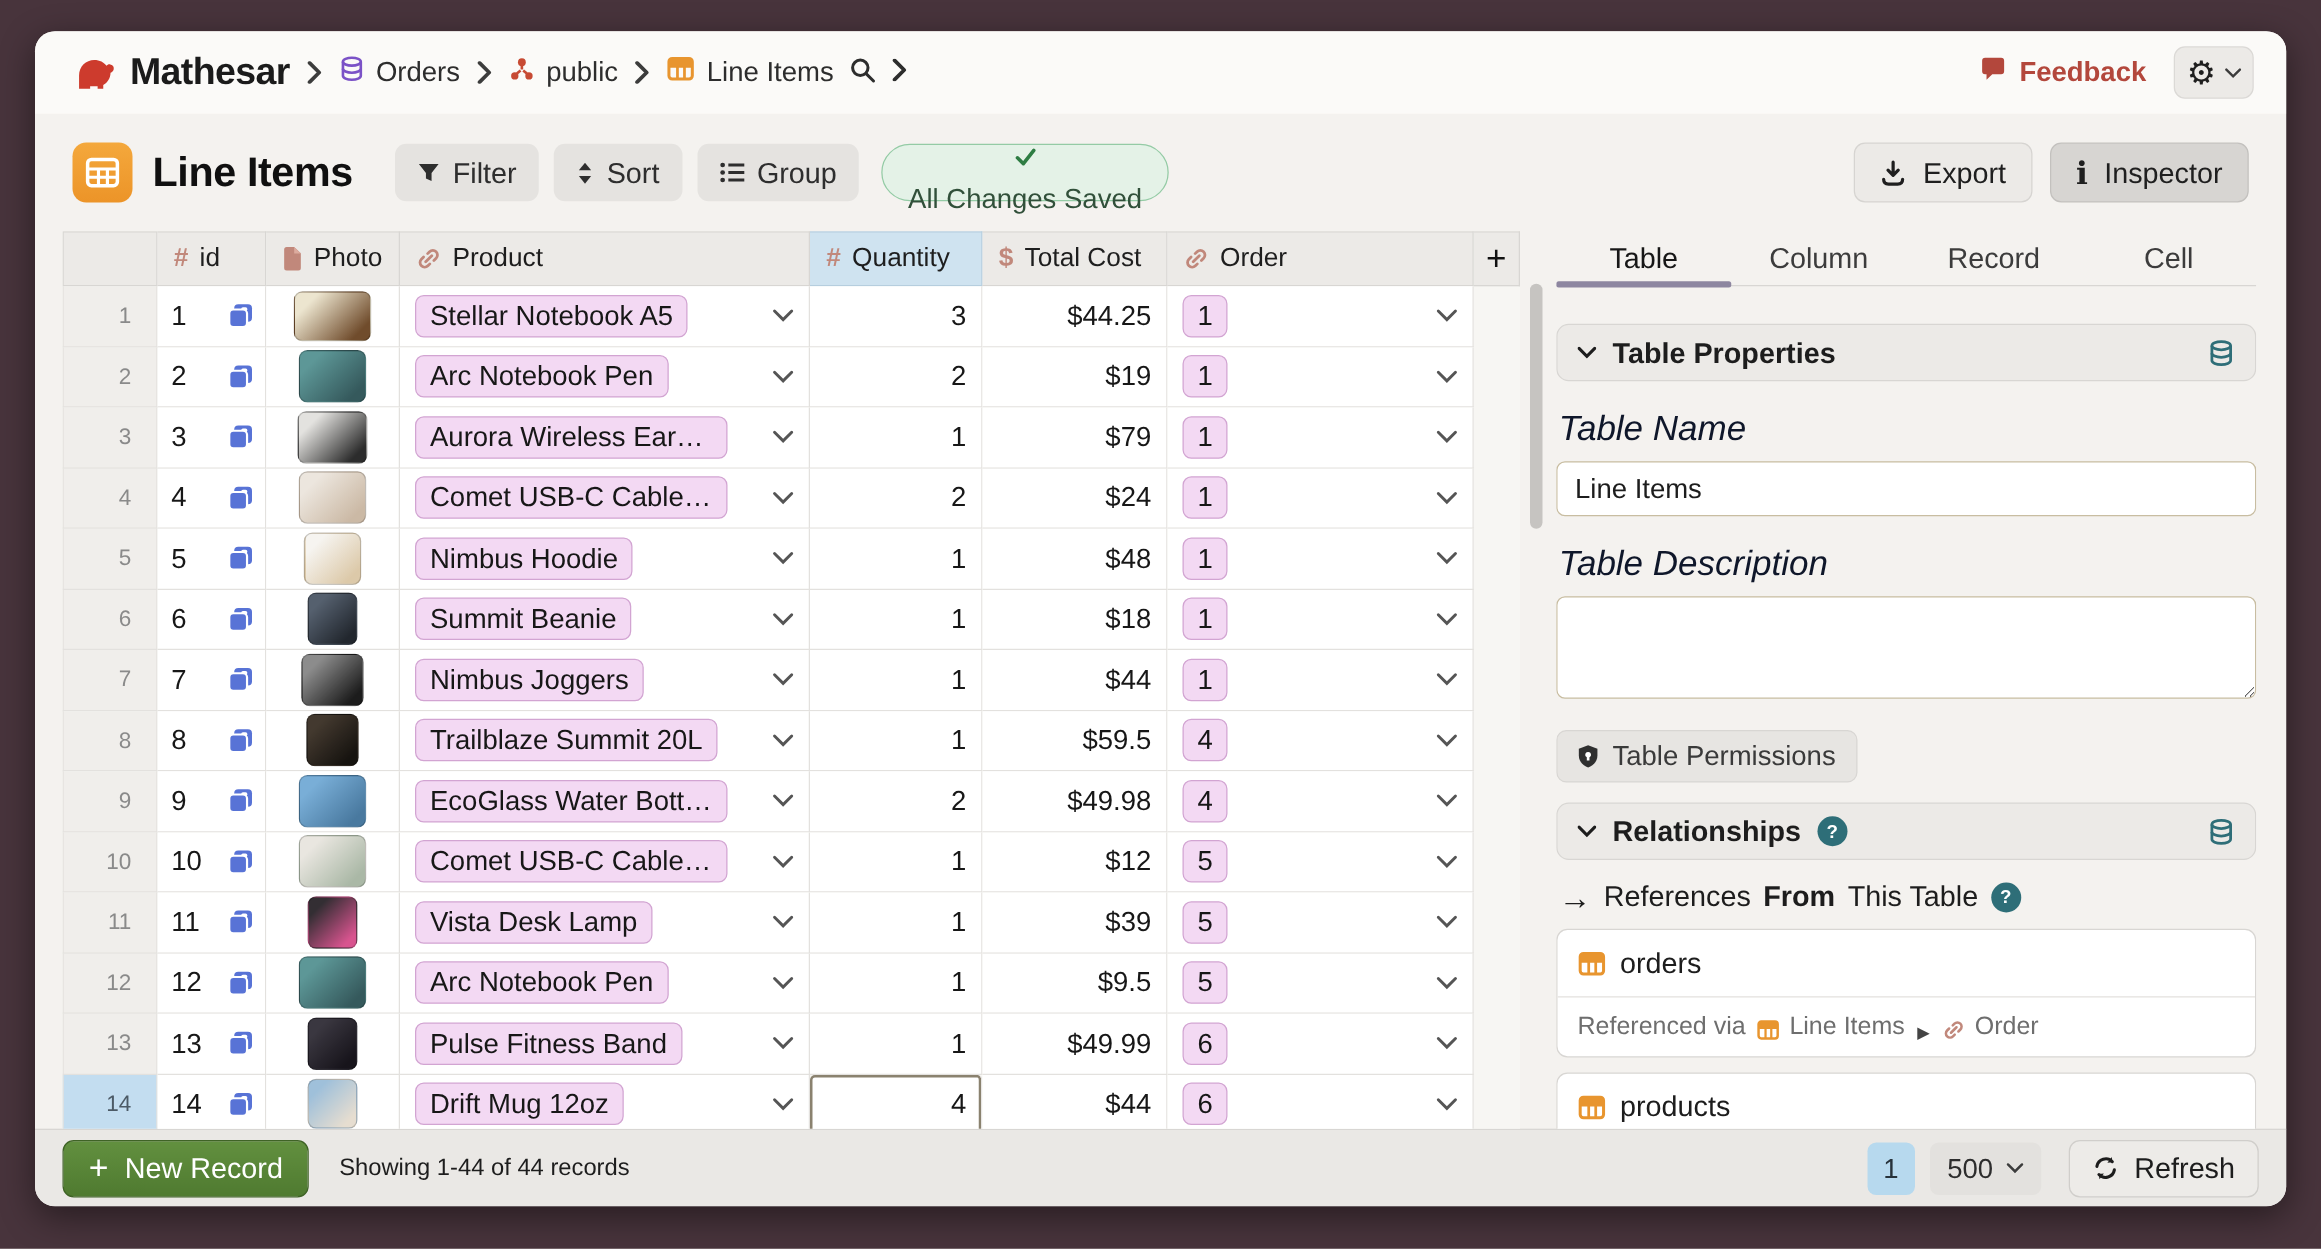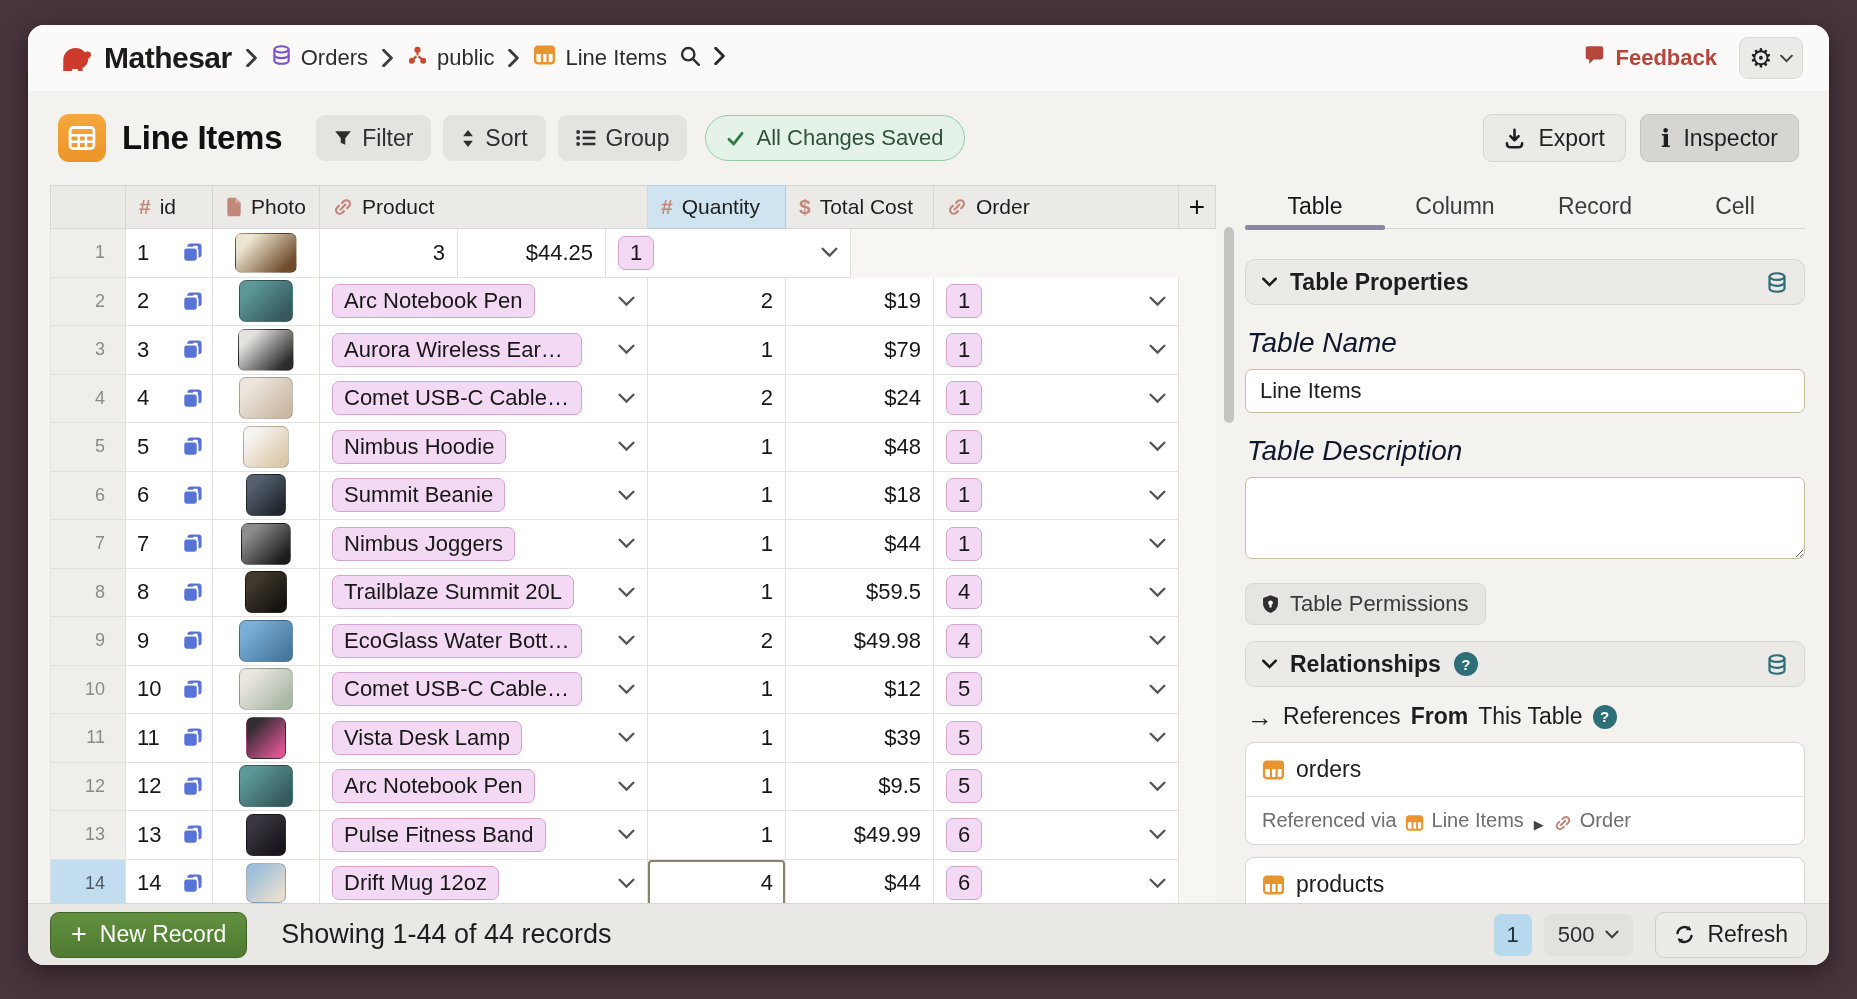--- a/index.html
+++ b/index.html
@@ -26,21 +26,21 @@
   .header-right { margin-left:auto; display:flex; align-items:center; gap:22px; }
   .feedback { color:#b3473c; font-weight:700; font-size:22px; display:flex; gap:10px; align-items:center; cursor:pointer; }
   .gear-btn { width:64px; height:42px; background:#eceae7; border:1px solid #dbd9d6; border-radius:9px; display:flex; align-items:center; justify-content:center; gap:7px; cursor:pointer; }
   .gear-glyph { font-size:26px; line-height:1; color:#1f1f1f; }
   
   .toolbar { height:94px; display:flex; align-items:center; padding:0 30px; flex:none; }
   .table-chip { width:48px; height:48px; border-radius:11px; background:linear-gradient(#f4a83c,#ec9428); display:flex; align-items:center; justify-content:center; flex:none; }
   .page-title { font-size:33px; font-weight:800; color:#101010; margin-left:16px; letter-spacing:-.3px; }
   .tb-group { display:flex; gap:12px; margin-left:34px; }
   .tb-btn { height:46px; border-radius:9px; background:#e5e3e0; display:flex; align-items:center; gap:10px; padding:0 18px; font-size:23px; color:#2e2e2e; cursor:pointer; }
-  .saved-pill { height:46px; border-radius:24px; background:#e4f2e7; border:1.5px solid #94cba5; display:flex; align-items:center; gap:11px; padding:0 20px; font-size:22px; color:#31503a; margin-left:18px; }
+  .saved-pill { height:46px; border-radius:24px; background:#e4f2e7; border:1.5px solid #94cba5; display:flex; align-items:center; gap:11px; padding:0 20px; font-size:22px; color:#31503a; margin-left:18px;flex-direction:column; }
   .toolbar-right { margin-left:auto; display:flex; gap:14px; }
   .export-btn,.inspector-btn { height:48px; border-radius:9px; padding:12px 20px; font-size:23px; display:flex; align-items:center; gap:13px; color:#1f1f1f; cursor:pointer; }
   .export-btn { background:#eceae7; border:1px solid #d6d4d1; }
   .inspector-btn { background:#d7d5d2; border:1px solid #c3c1be; }
   .i-glyph { font-family:"DejaVu Serif", serif; font-weight:700; font-size:25px; }
   
   .main { flex:1; position:relative; min-height:0; }
   .grid-wrap { position:absolute; left:22px; top:0; width:1166px; bottom:0; overflow:hidden; background:#f7f6f3; }
   .thead { display:flex; height:44px; }
   .th { background:#eceae7; border:1px solid #d8d6d3; border-left:none; display:flex; align-items:center; gap:9px; padding:0 13px; font-size:21px; color:#1e1e1e; cursor:pointer; }
@@ -87,21 +87,21 @@
   .refs-arrow { font-size:26px; line-height:1; }
   .refs-bold { font-weight:700; }
   .card { margin-top:12px; background:#fff; border:1px solid #d8d6d3; border-radius:9px; overflow:hidden; }
   .card-hd { display:flex; align-items:center; gap:11px; padding:13px 16px; font-size:23px; color:#1d1d1d; border-bottom:1px solid #e3e1de; cursor:pointer; }
   .card-bd { padding:12px 16px; font-size:20px; color:#6e6e6e; display:flex; align-items:flex-end; gap:8px; white-space:nowrap; }
   .tri { font-size:13px; color:#444; margin:0 2px; }
   
   .footer { flex:none; height:62px; background:#eae8e5; border-top:1px solid #d8d6d3; display:flex; align-items:center; padding:0 22px; }
   .new-rec { height:46px; background:linear-gradient(#62903f,#4f7a30); border:1px solid #3f6326; border-radius:9px; color:#fff; font-size:23px; display:flex; align-items:center; gap:13px; padding:0 20px; cursor:pointer; }
   .plus-glyph { font-size:27px; font-weight:400; line-height:1; }
-  .status { margin-left:34px; font-size:27px; color:#1d1d1d; }
+  .status { margin-left:24px; font-size:19px; color:#1d1d1d; }
   .footer-right { margin-left:auto; display:flex; align-items:center; gap:12px; }
   .page-chip { min-width:38px; height:42px; background:#b7d9ee; border-radius:7px; display:flex; align-items:center; justify-content:center; font-size:22px; color:#27323a; padding:0 10px; cursor:pointer; }
   .size-dd { height:42px; background:#e3e1de; border-radius:7px; display:flex; align-items:center; gap:11px; padding:0 14px; font-size:22px; color:#2d2d2d; cursor:pointer; }
   .refresh-btn { height:46px; background:#edebe8; border:1px solid #d0cecb; border-radius:9px; display:flex; align-items:center; gap:12px; padding:0 18px; font-size:23px; color:#1d1d1d; margin-left:10px; cursor:pointer; }
   svg { flex:none; }
 </style>
 </head>
 <body>
 
 <div class="window">
@@ -298,20 +298,26 @@
             <div class="td td-id">
               <span>1</span>
               <svg width="21" height="21" viewBox="0 0 18 18">
                 <rect x="4.6" y="1.2" width="12.2" height="12" rx="2.8" fill="#5873d6"></rect>
                 <rect x="9.4" y="3.2" width="4.2" height="2.6" rx="1.2" fill="#fff"></rect>
                 <rect x="1.2" y="4.8" width="12.2" height="12" rx="2.8" fill="#5873d6" stroke="#fff" stroke-width="1.5"></rect>
               </svg>
             </div>
             <div class="td td-photo">
               <div class="thumb" title="notebook with pen on wooden desk" style="width: 62px; height: 40px; background: linear-gradient(135deg, rgb(236, 229, 207) 20%, rgb(112, 76, 44) 85%);"></div>
+            </div>
+            <div class="td td-prod">
+              <span class="pill">Stellar Notebook A5</span>
+              <svg width="17" height="11" viewBox="0 0 12 8">
+                <path d="M1 1.3l5 5 5-5" stroke="#555" stroke-width="1.7" fill="none" stroke-linecap="round"></path>
+              </svg>
             </div>
             <div class="td td-qty">3</div>
             <div class="td td-cost">$44.25</div>
             <div class="td td-order">
               <span class="pill">1</span>
               <svg width="17" height="11" viewBox="0 0 12 8">
                 <path d="M1 1.3l5 5 5-5" stroke="#555" stroke-width="1.7" fill="none" stroke-linecap="round"></path>
               </svg>
             </div>
           </div>

